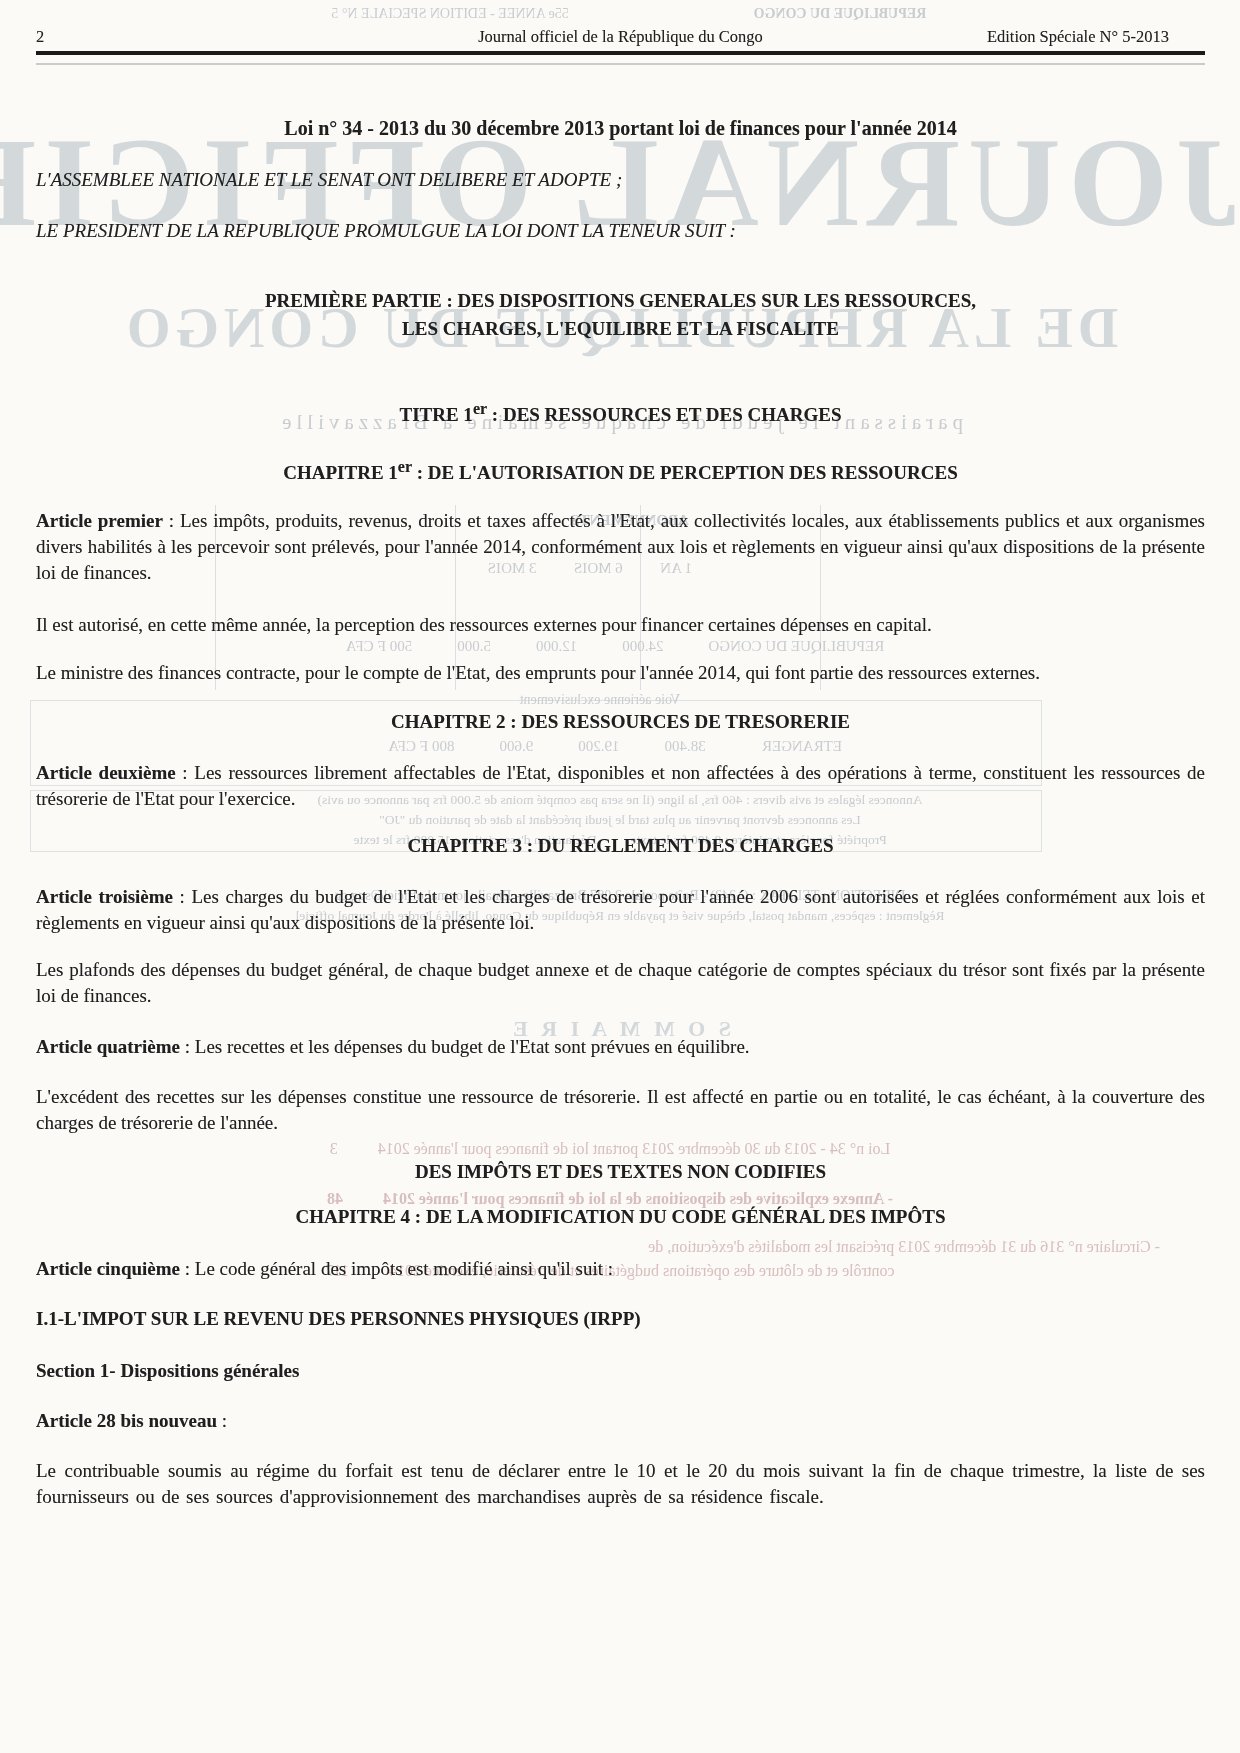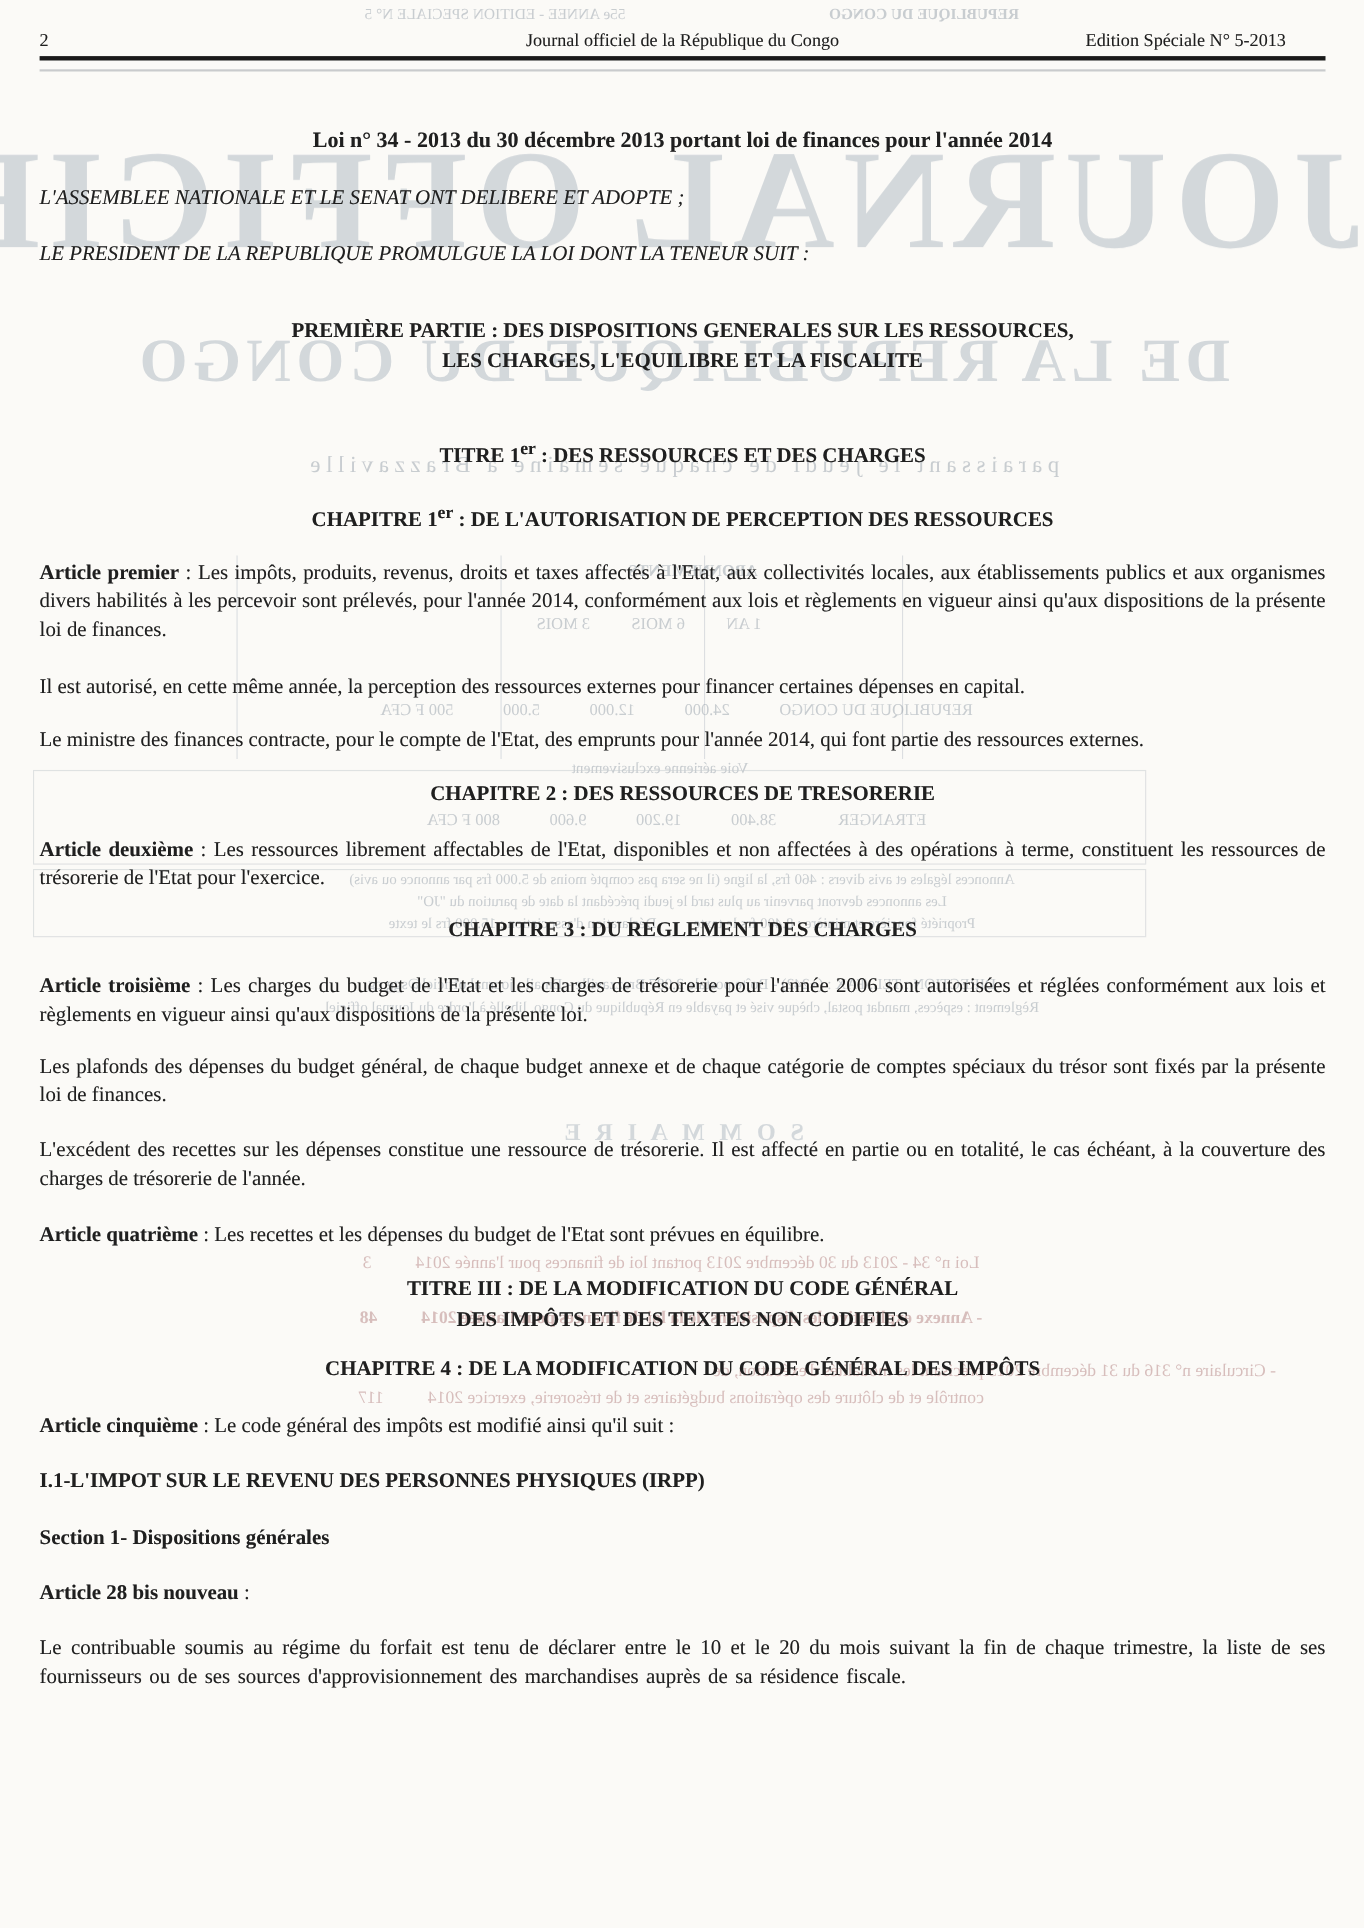--- a/index.html
+++ b/index.html
@@ -109,26 +109,25 @@
 
     <p class="para" style="margin-top:25px;"><b class="lead">Article deuxième</b><span> : Les ressources librement affectables de l'Etat, disponibles et non affectées à des opérations à terme, constituent les ressources de trésorerie de l'Etat pour l'exercice.</span></p>
 
     <h3 class="ctr" style="margin-top:21px;">CHAPITRE 3 : DU REGLEMENT DES CHARGES</h3>
 
     <p class="para" style="margin-top:25px;"><b class="lead">Article troisième</b><span> : Les charges du budget de l'Etat et les charges de trésorerie pour l'année 2006 sont autorisées et réglées conformément aux lois et règlements en vigueur ainsi qu'aux dispositions de la présente loi.</span></p>
 
     <p class="para" style="margin-top:21px;">Les plafonds des dépenses du budget général, de chaque budget annexe et de chaque catégorie de comptes spéciaux du trésor sont fixés par la présente loi de finances.</p>
 
 
+    <p class="para" style="margin-top:25px;"><b class="lead">Article quatrième</b><span> : Les recettes et les dépenses du budget de l'Etat sont prévues en équilibre.</span></p>
+
     <p class="para" style="margin-top:24px;">L'excédent des recettes sur les dépenses constitue une ressource de trésorerie. Il est  affecté en partie ou en totalité, le cas échéant, à la couverture des charges de trésorerie de l'année.</p>
 
-    <p class="para" style="margin-top:25px;"><b class="lead">Article quatrième</b><span> : Les recettes et les dépenses du budget de l'Etat sont prévues en équilibre.</span></p>
-
     <div style="margin-top:22px;">
-      <h3 class="ctr lh28">TITRE III : DE LA MODIFICATION DU CODE GÉNÉRAL</h3>
       <h3 class="ctr lh28">DES IMPÔTS ET DES TEXTES NON CODIFIES</h3>
     </div>
 
     <h3 class="ctr" style="margin-top:18px;text-align:center;">CHAPITRE 4 : DE LA MODIFICATION DU CODE GÉNÉRAL DES IMPÔTS</h3>
 
     <p class="para" style="margin-top:26px;"><b class="lead">Article cinquième</b><span> : Le code général des impôts est modifié ainsi qu'il suit  :</span></p>
 
 
     <h3 class="left-h" style="margin-top:24px;">I.1-L'IMPOT SUR LE REVENU DES PERSONNES PHYSIQUES (IRPP)</h3>
 

